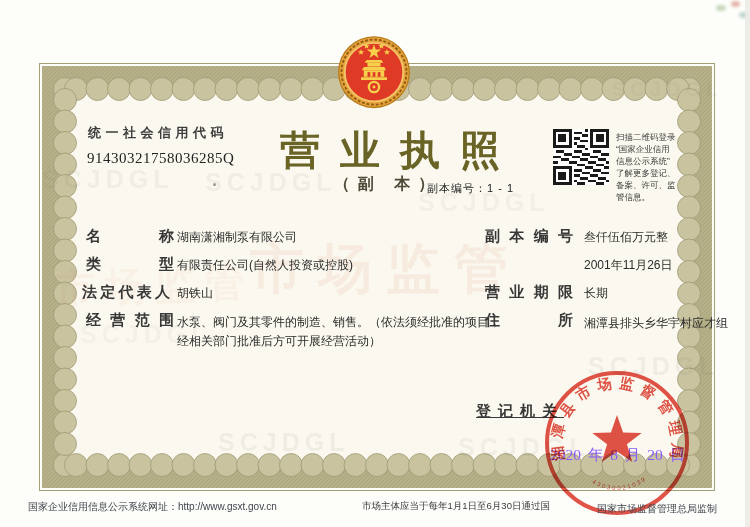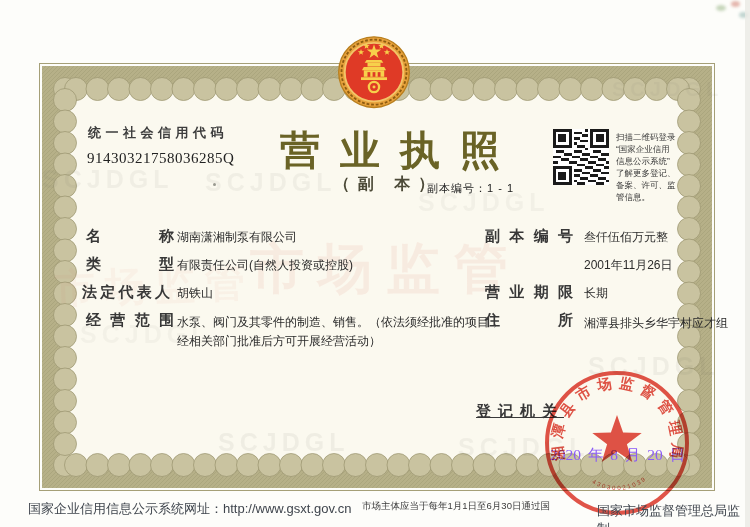--- a/index.html
+++ b/index.html
@@ -16,21 +16,21 @@
   .lic-sub{width:300px;text-align:center;font-size:16px;font-weight:bold;color:#4c4a38;letter-spacing:8px;}
   .copy-no{font-size:11px;color:#222;letter-spacing:1px;}
   .qr-caption{font-size:8.5px;line-height:1.42;color:#3a3a3a;width:84px;}
   
   .flabel{width:88px;font-size:15px;font-weight:bold;color:#383838;text-align:justify;text-align-last:justify;}
   .fvalue{font-size:12px;color:#2b2b2b;white-space:nowrap;}
   .fvalue-sm{font-size:12px;color:#2b2b2b;white-space:nowrap;line-height:1.6;}
   .reg-label{font-size:15px;font-weight:bold;color:#383838;letter-spacing:7px;text-decoration:underline;}
   .reg-date{font-family:"Liberation Serif",serif;font-size:15.5px;color:#8b5cf6;word-spacing:3px;}
   
-  .foot{font-size:13px;color:#3f454d;}
+  .foot{font-size:10px;color:#3f454d;}
   .foot-mid{font-size:9.5px;line-height:1.55;color:#3b3b3b;}
   .seal-wrap{opacity:.86;mix-blend-mode:multiply;}
   .speck{width:3px;height:3px;border-radius:50%;background:#9a9a90;}
   .artifact{border-radius:50%;filter:blur(1.5px);}
   .scan-edge{top:0;left:745px;width:5px;height:527px;background:#eaeae5;opacity:.8;}
 </style>
 </head>
 <body>
 
 <div class="page">

